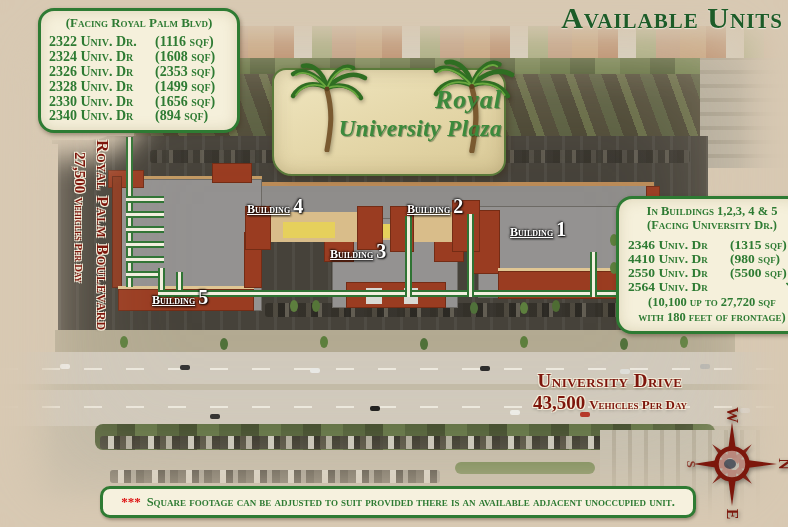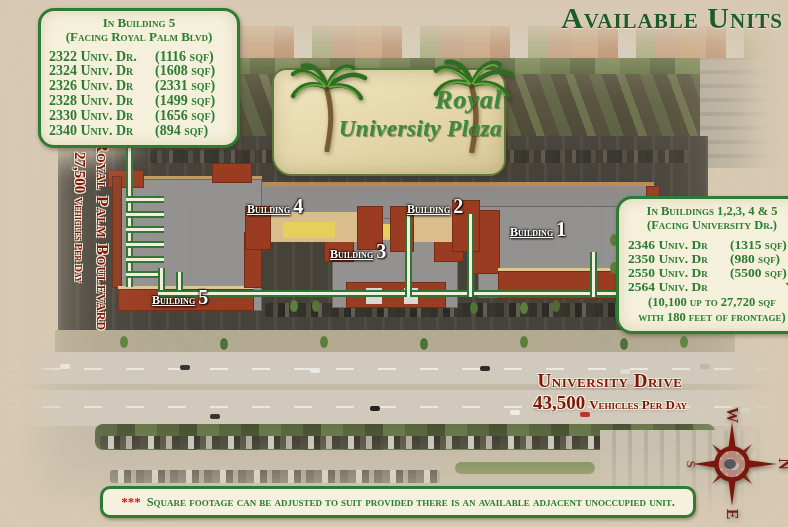--- a/index.html
+++ b/index.html
@@ -292,34 +292,33 @@
     <circle cx="38" cy="27" r="2.4" fill="#5d431f"></circle>
   </svg>
   <div class="abs logo-text z48">
     <div class="logo-l1">Royal</div>
     <div class="logo-l2">University Plaza</div>
   </div>
 
   <div class="abs page-title z50">Available Units</div>
 
   <div class="abs panel panel-left z50">
-    <div class="pt">In Building 5</div>
     <div class="pt">(Facing Royal Palm Blvd)</div>
     <div class="unit-list">
       <div class="unit-row">
           <span class="addr">2322 Univ. Dr.</span>
           <span class="size">(1116 sqf)</span>
         </div>
       <div class="unit-row">
           <span class="addr">2324 Univ. Dr</span>
           <span class="size">(1608 sqf)</span>
         </div>
       <div class="unit-row">
           <span class="addr">2326 Univ. Dr</span>
-          <span class="size">(2331 sqf)</span>
+          <span class="size">(2353 sqf)</span>
         </div>
       <div class="unit-row">
           <span class="addr">2328 Univ. Dr</span>
           <span class="size">(1499 sqf)</span>
         </div>
       <div class="unit-row">
           <span class="addr">2330 Univ. Dr</span>
           <span class="size">(1656 sqf)</span>
         </div>
       <div class="unit-row">
@@ -331,21 +330,21 @@
 
   <div class="abs panel panel-right z50">
     <div class="pt">In Buildings 1,2,3, 4 &amp; 5</div>
     <div class="pt">(Facing University Dr.)</div>
     <div class="unit-list">
       <div class="unit-row">
           <span class="addr">2346 Univ. Dr</span>
           <span class="size">(1315 sqf)</span>
         </div>
       <div class="unit-row">
-          <span class="addr">2350 Univ. Dr</span>
+          <span class="addr">4410 Univ. Dr</span>
           <span class="size">(980 sqf)</span>
         </div>
       <div class="unit-row">
           <span class="addr">2550 Univ. Dr</span>
           <span class="size">(5500 sqf)</span>
         </div>
       <div class="unit-row">
           <span class="addr">2564 Univ. Dr</span>
           <span class="arrow">↘</span>
         </div>

